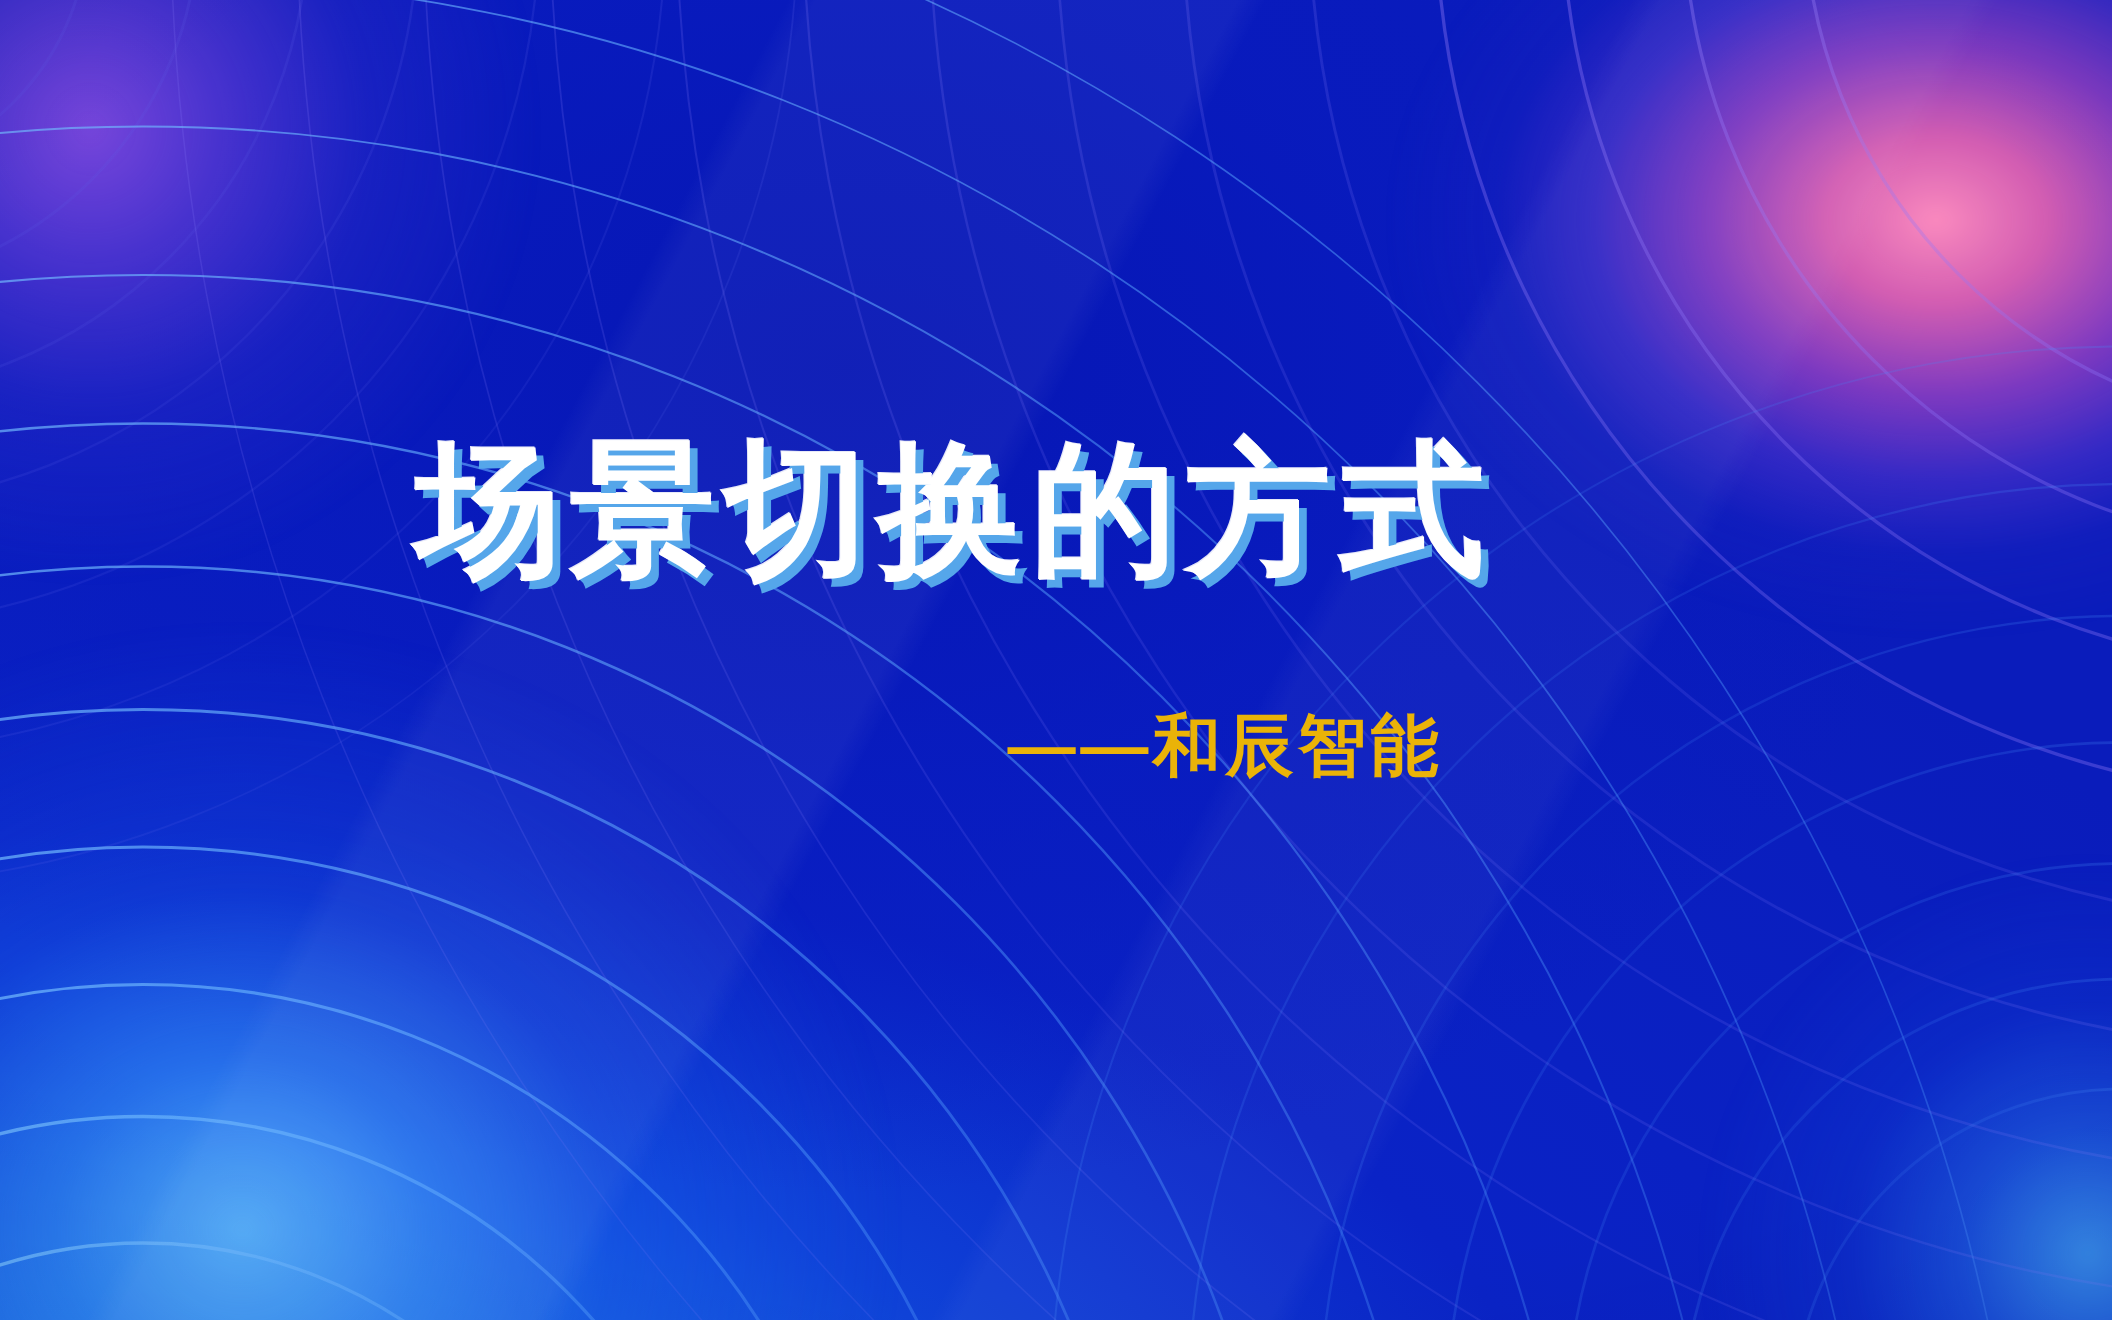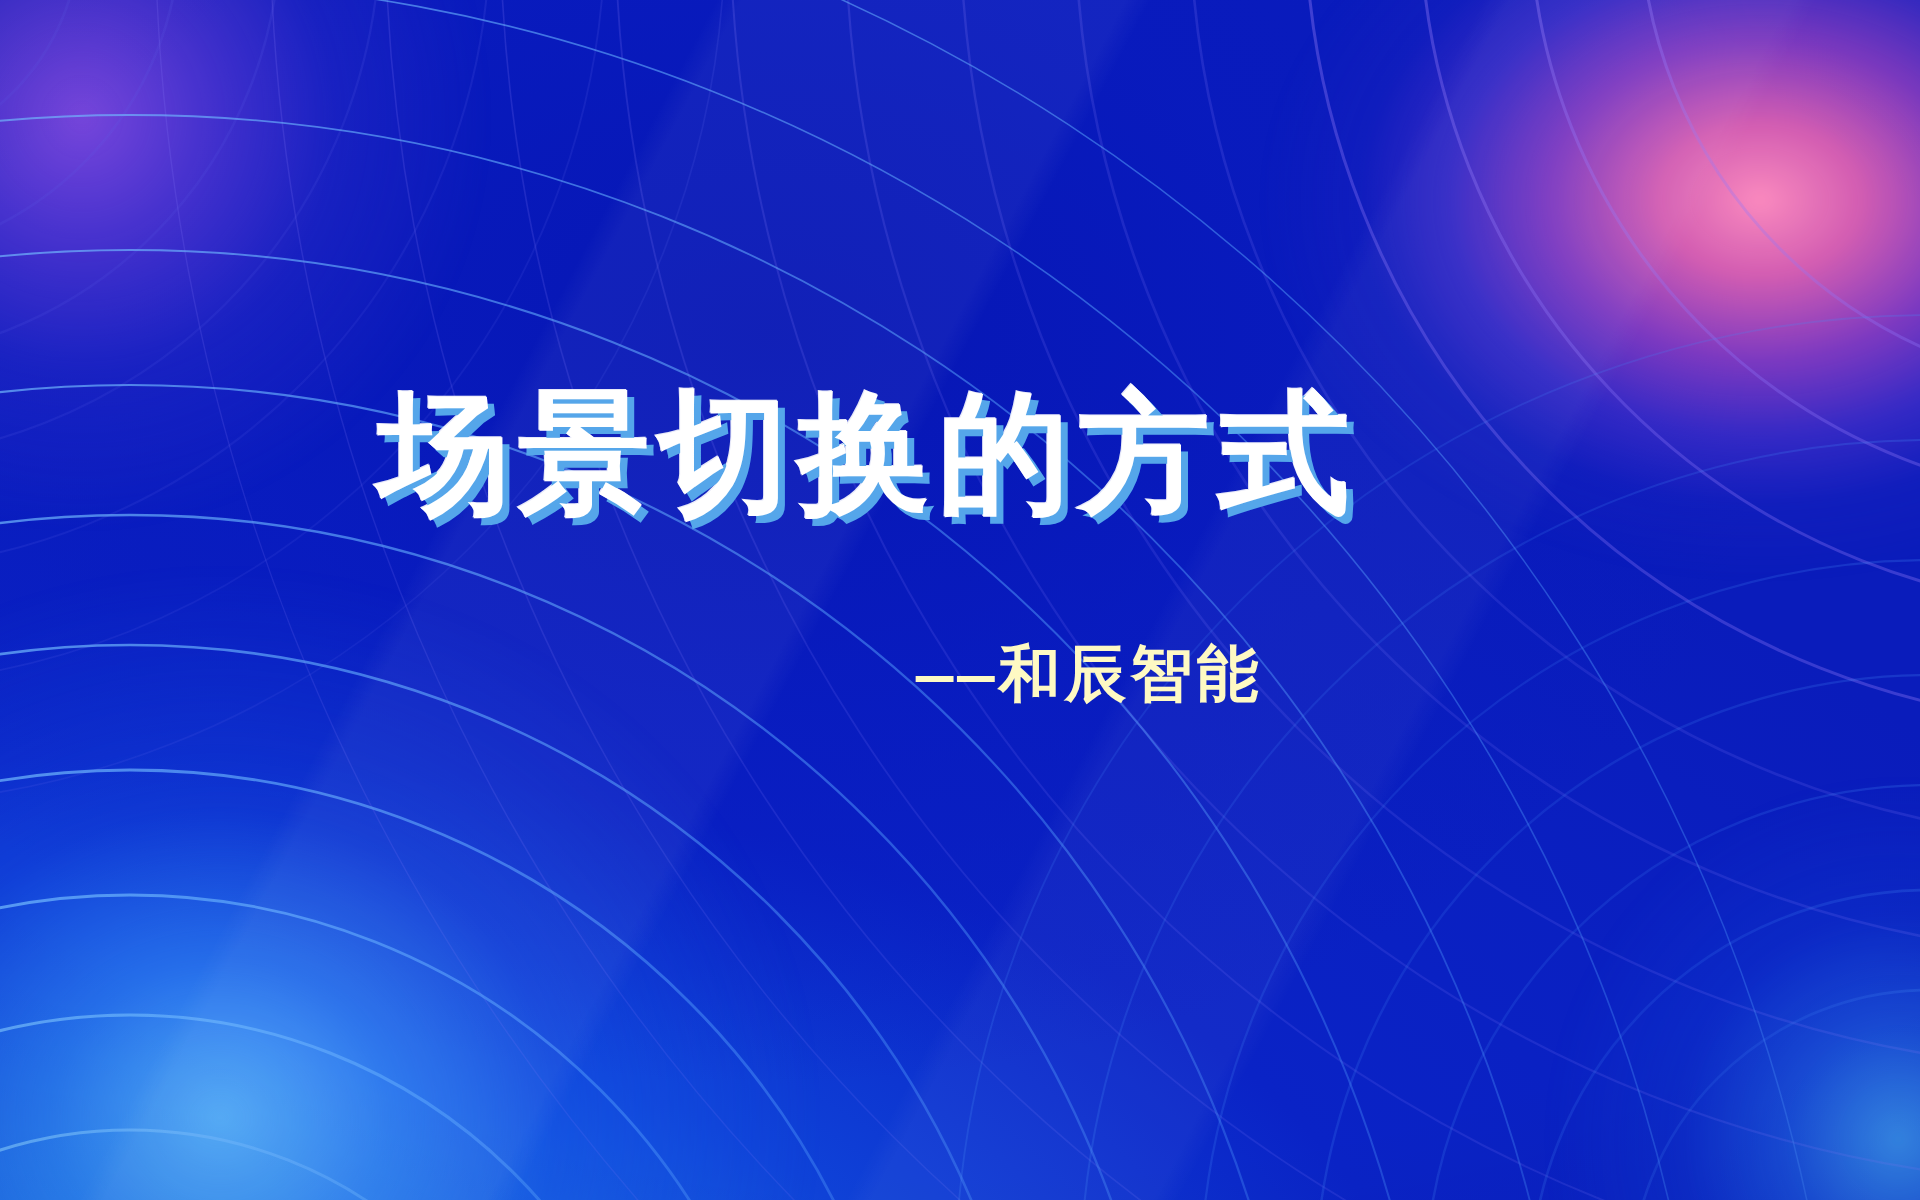--- a/index.html
+++ b/index.html
@@ -5,21 +5,21 @@
   html, body {
     margin: 0;
     padding: 0;
     background: #000;
   }
   #slide {
     position: relative;
     width: 1920px;
     height: 1200px;
     overflow: hidden;
-    font-family: Liberation Mono, monospace;
+    font-family: Liberation Sans, sans-serif;
     background: #0a1fc4;
   }
 
   
   .bg-base {
     position: absolute;
     inset: 0;
     background:
       radial-gradient(115% 95% at 8% 118%,
         #2f9bf5 0%, #1c6fe8 16%, #0f42d8 36%, #0a23c6 58%, #0a1cbb 100%);
@@ -144,21 +144,21 @@
       -1px -1px 0 rgba(255,255,255,0.9);
   }
   .subtitle {
     position: absolute;
     left: 916px;
     top: 648px;
     font-size: 62px;
     line-height: 1;
     font-weight: 700;
     letter-spacing: 4px;
-    color: #fef9c3;
+    color: #eab308;
     white-space: nowrap;
   }
 </style>
 </head>
 <body>
 
 <div id="slide">
 
   <div class="bg-base"></div>
   <div class="bg-deep"></div>

